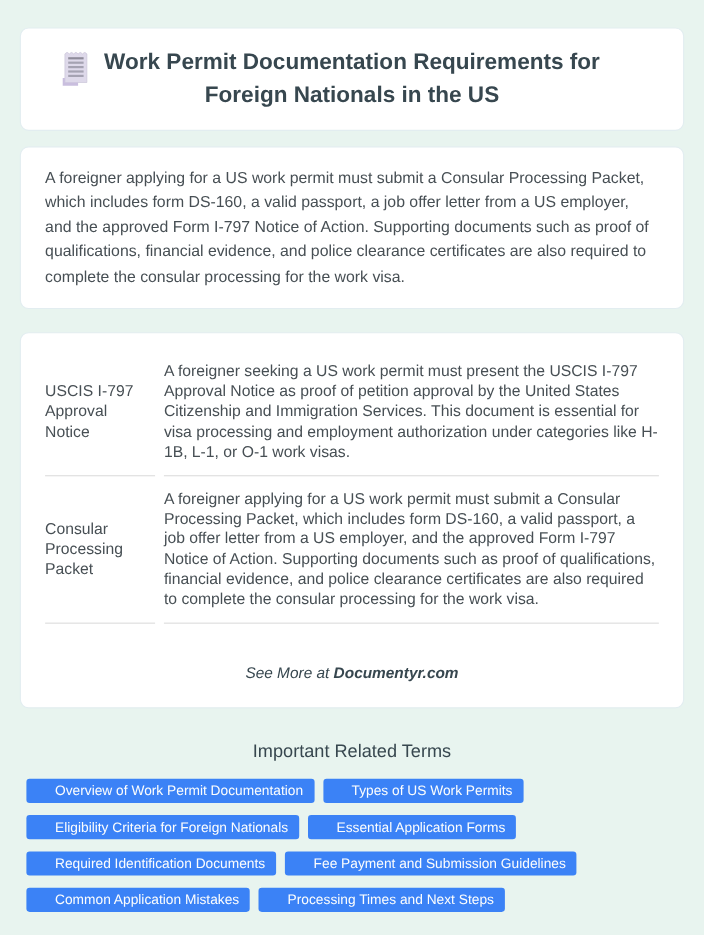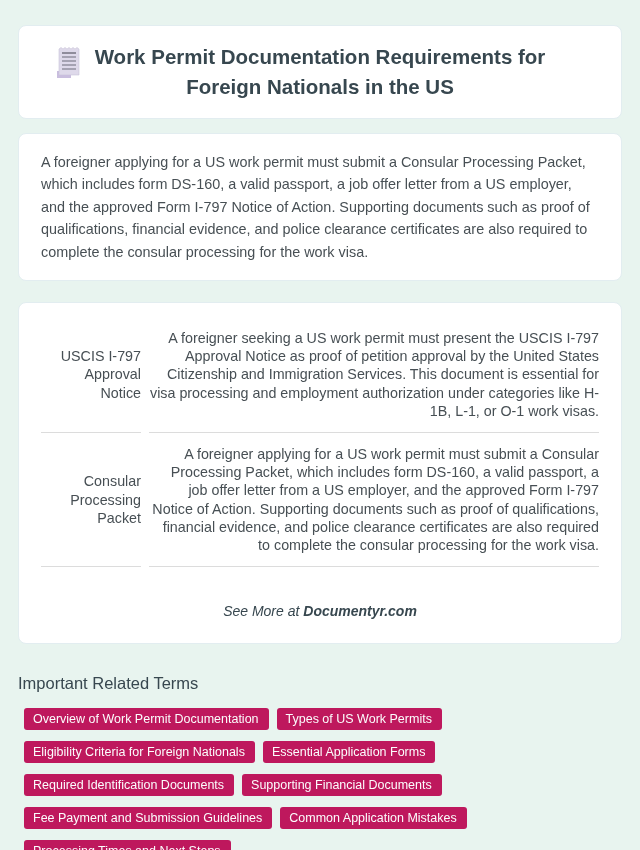--- a/index.html
+++ b/index.html
@@ -51,53 +51,53 @@
     margin: 0 -8px;
     width: calc(100% + 16px);
     font-size: 14.3px;
     color: #474f54;
   }
   table.terms td {
     border-bottom: 1px solid #dcdcdc;
     padding: 12px 0;
     vertical-align: middle;
     line-height: 18.2px;
-    text-align: right;
   }
   td.term-cell { width: 100px; }
   td.def-cell { }
 
   .see-more {
     margin-top: 36px;
     text-align: center;
     font-style: italic;
     font-size: 14px;
     color: #37474f;
   }
   .see-more .site { font-weight: bold; }
 
   
   .related-heading {
     margin: 30px 0 15px 0;
+    text-align: center;
     font-size: 16.5px;
     font-weight: 400;
     color: #37474f;
   }
   .tags {
     display: flex;
     flex-wrap: wrap;
     gap: 11px 8px;
     padding: 0 6px;
   }
   .tag {
-    background: #be185d;
+    background: #3b82f6;
     color: #fcfdfd;
     font-size: 12.5px;
     line-height: 14px;
-    padding: 4px 10px 4px 9px;
+    padding: 4px 10px 4px 26px;
     border-radius: 3px;
     white-space: nowrap;
     cursor: pointer;
   }
 </style>
 </head>
 <body>
 
 <div class="wrap">
 
@@ -143,21 +143,20 @@
 
       <span class="tag">Types of US Work Permits</span>
 
       <span class="tag">Eligibility Criteria for Foreign Nationals</span>
 
       <span class="tag">Essential Application Forms</span>
 
       <span class="tag">Required Identification Documents</span>
 
 
-      <span class="tag">Supporting Financial Documents</span>
 
       <span class="tag">Fee Payment and Submission Guidelines</span>
 
       <span class="tag">Common Application Mistakes</span>
 
       <span class="tag">Processing Times and Next Steps</span>
     </div>
 
 </div>
 

